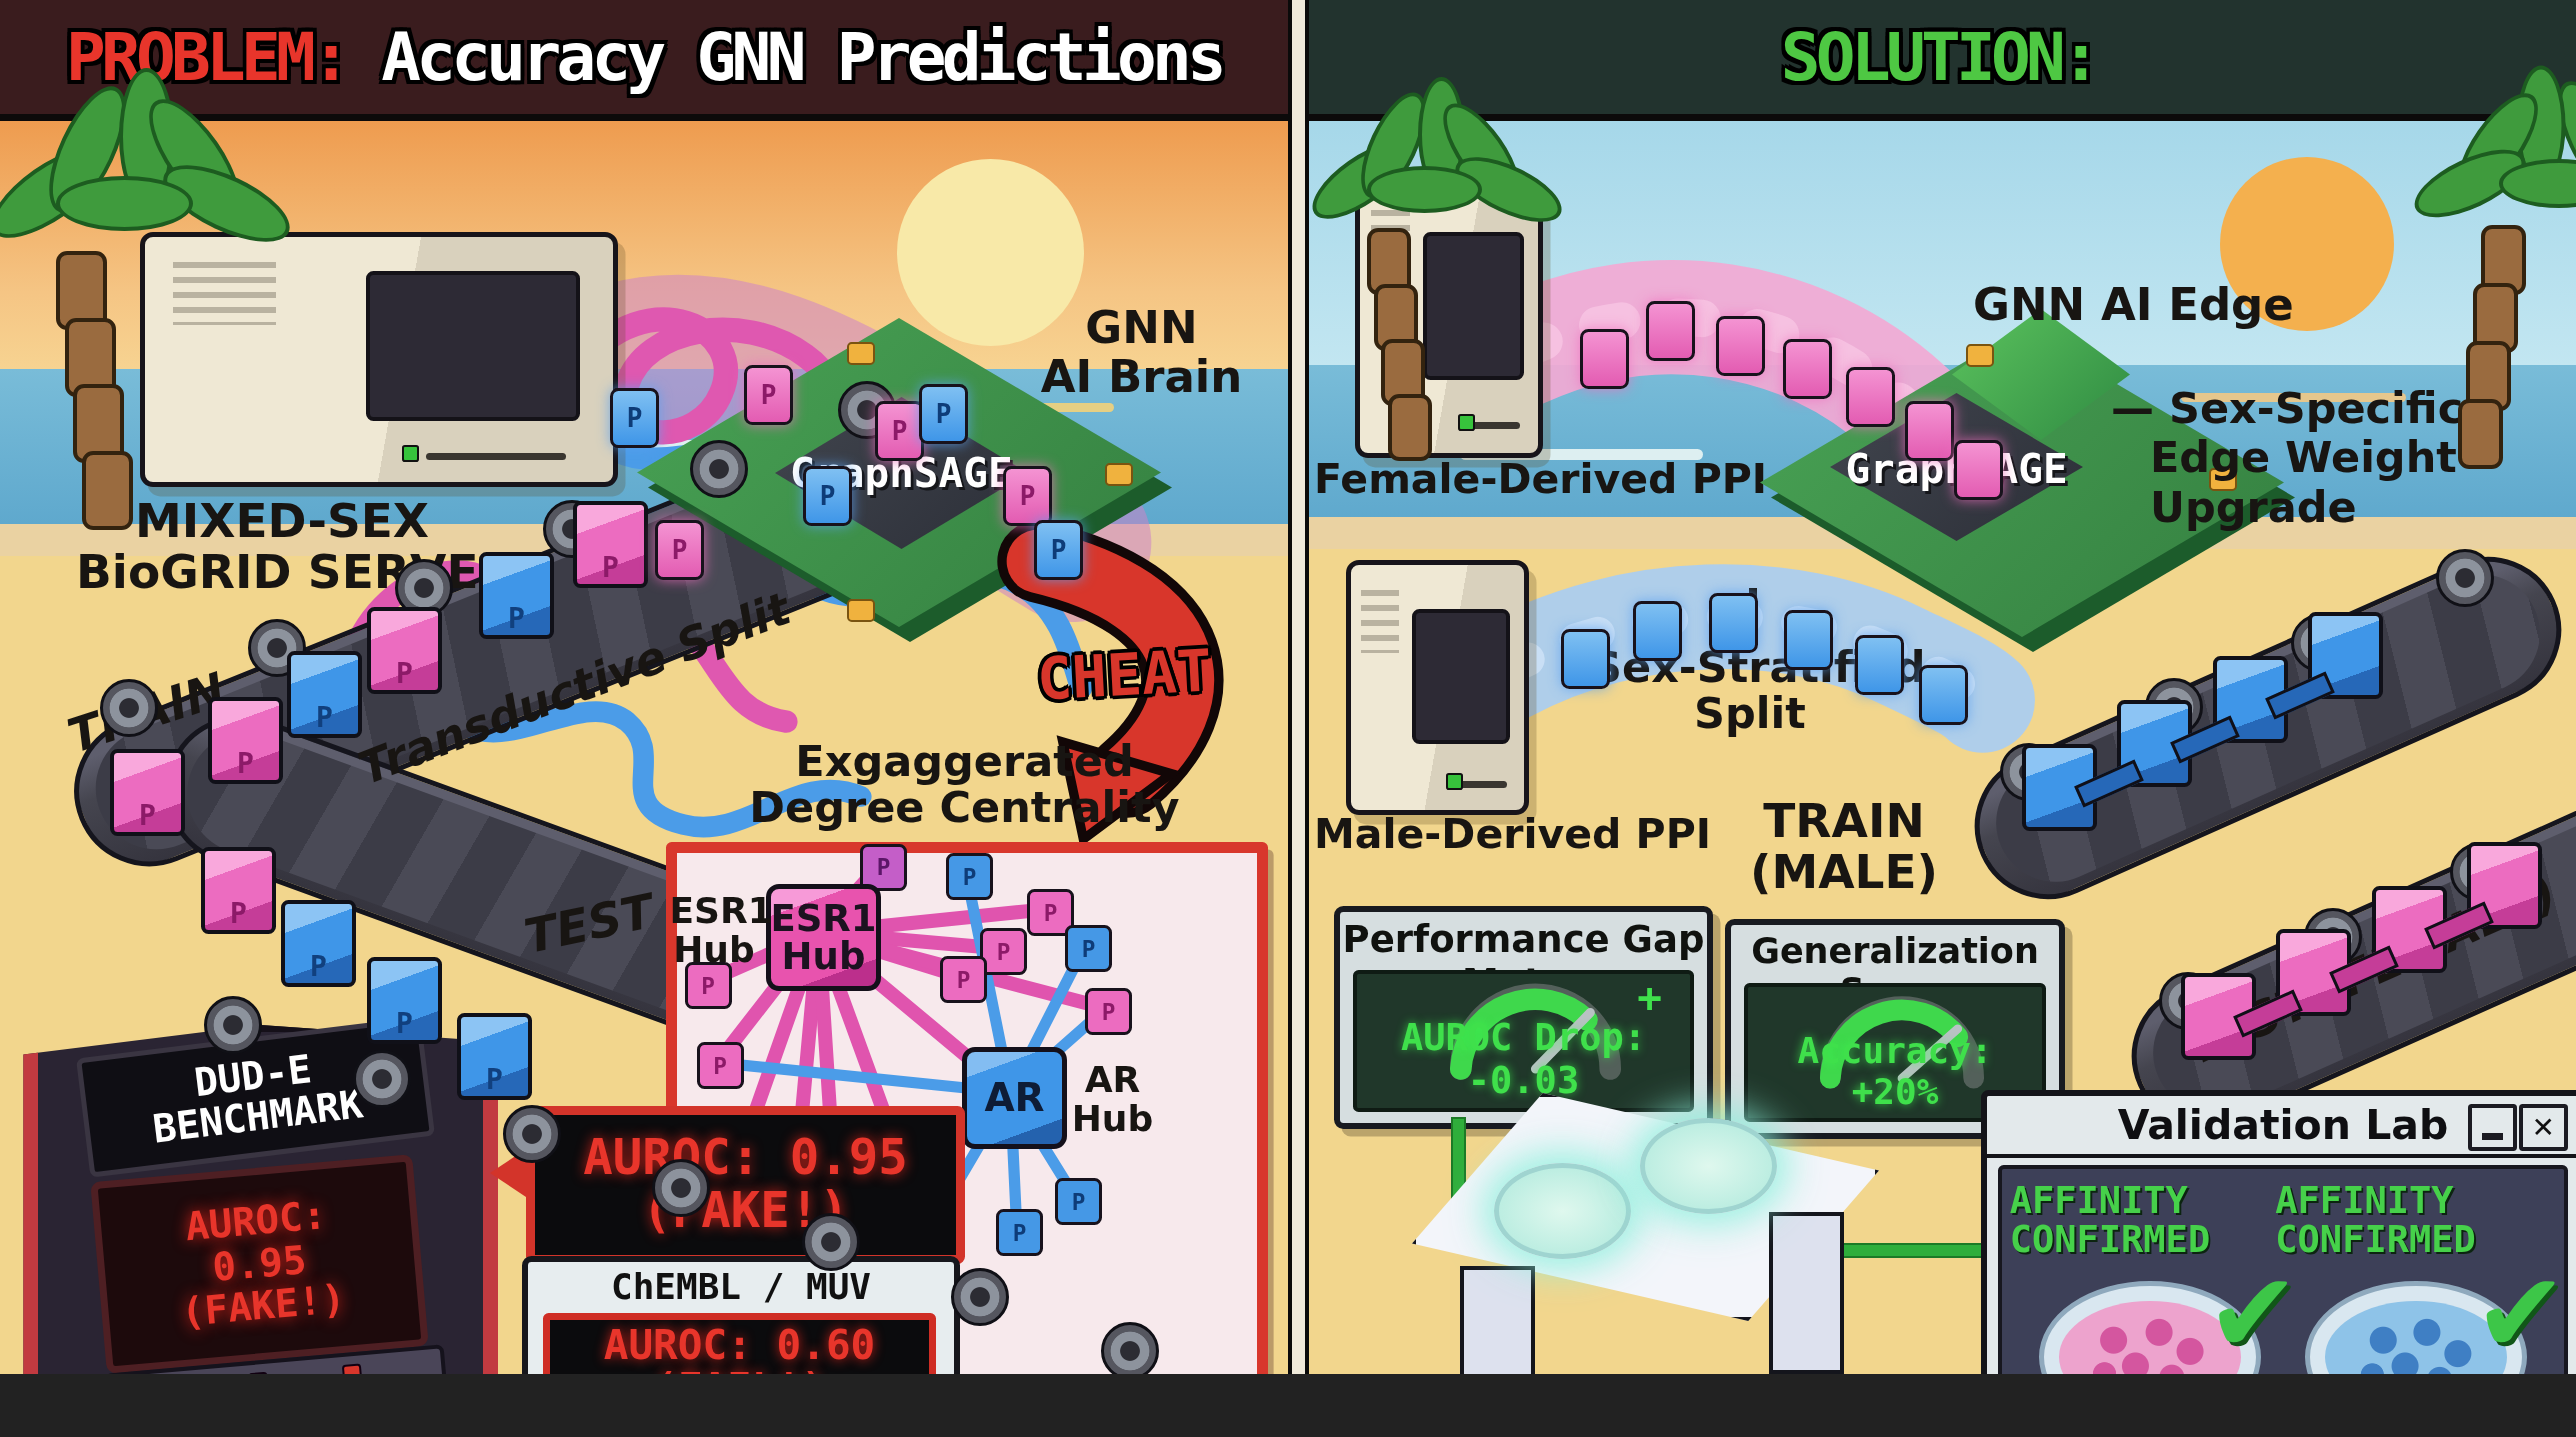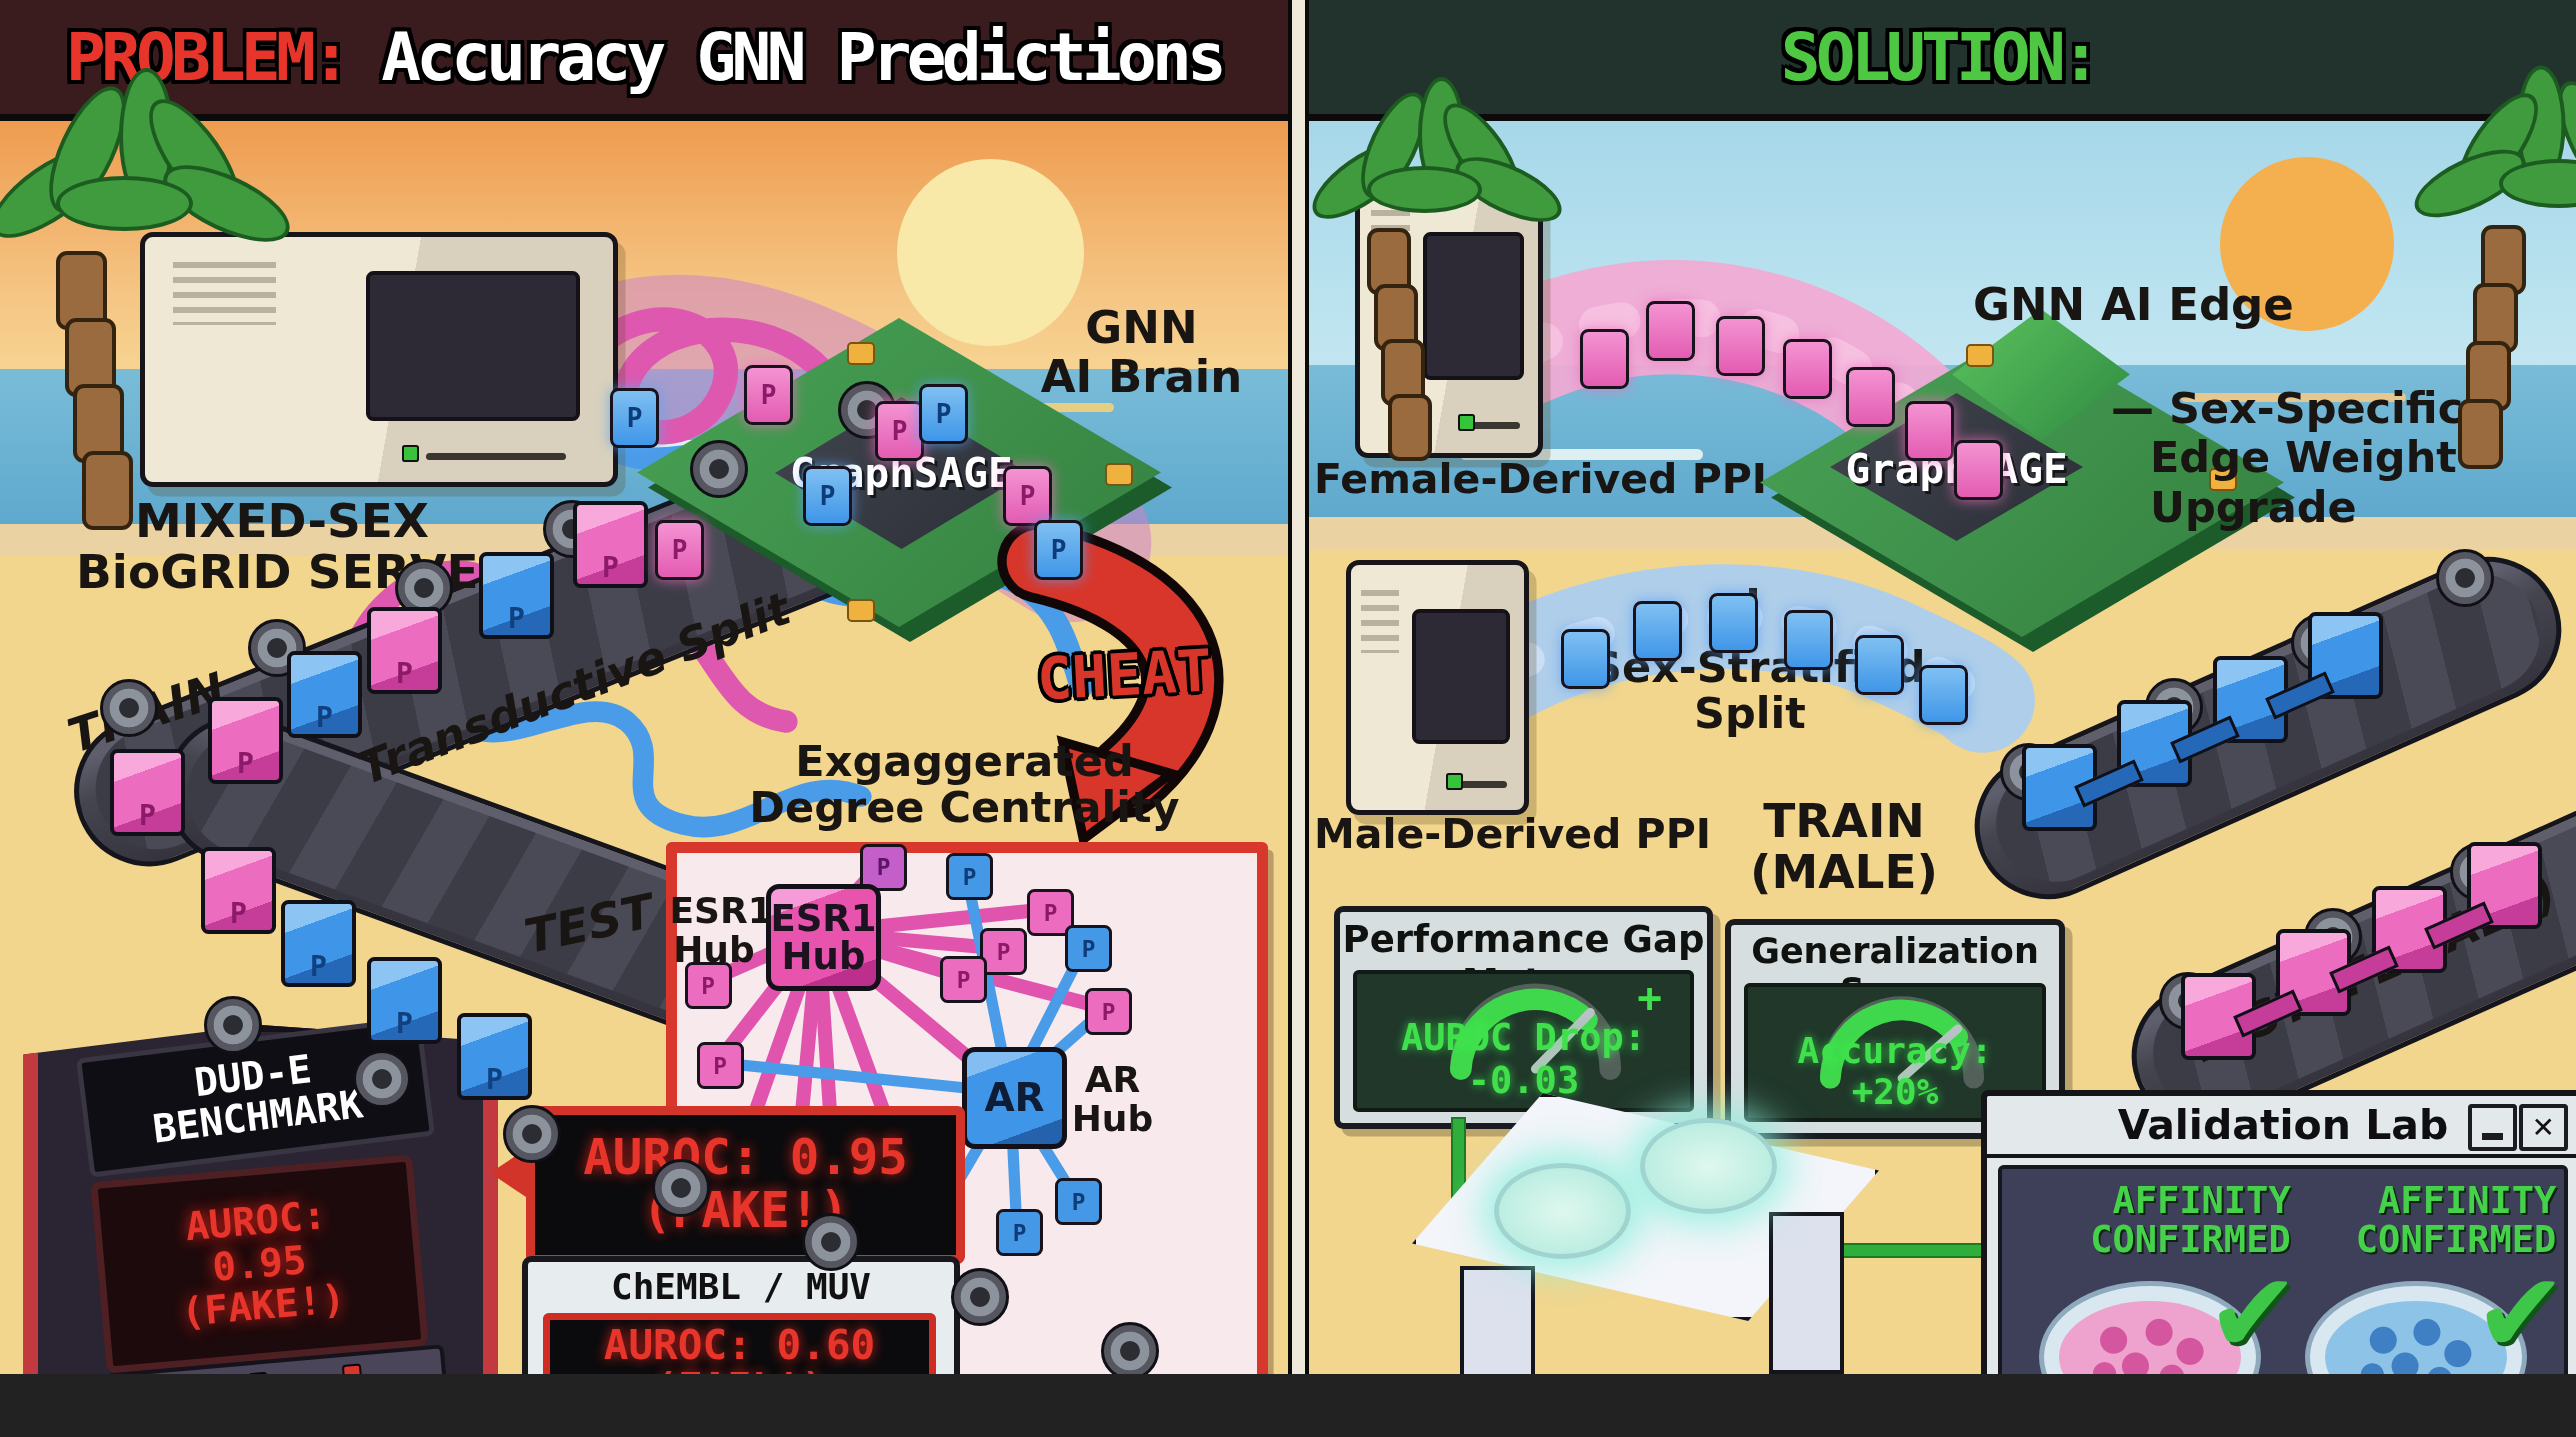--- a/index.html
+++ b/index.html
@@ -105,21 +105,21 @@
   .reading{position:absolute;bottom:5.6px;width:100%;text-align:center;font-family:"DejaVu Sans Mono",monospace;
            font-weight:bold;font-size:37px;color:#3fe04b;text-shadow:0 0 9.4px rgba(60,250,80,.7);}
   .plus{position:absolute;font-family:"DejaVu Sans Mono",monospace;font-weight:bold;font-size:41px;color:#3fe04b;}
   
   .valwin{left:1981px;top:1090px;width:592px;height:337px;background:#e3e9eb;border:6.6px solid #141419;border-radius:7.5px;box-shadow:9.4px 9.4px 0 rgba(70,60,30,.3);}
   .valtitle{position:absolute;top:0;left:0;width:100%;height:58px;border-bottom:4.7px solid #141419;
             display:flex;align-items:center;justify-content:center;font-weight:800;font-size:41px;color:#0f0f12;}
   .winbtn{position:absolute;top:8.4px;width:41px;height:39px;background:#e3e9eb;border:4.7px solid #1b1b22;border-radius:3.7px;
           display:flex;align-items:center;justify-content:center;font-weight:bold;font-size:28px;color:#111;}
   .valbody{position:absolute;left:11.2px;right:11.2px;top:69px;bottom:11.2px;background:#3d4058;border:4.7px solid #17171f;border-radius:5.6px;}
-  .affin{position:absolute;width:281px;text-align:right;font-family:"DejaVu Sans Mono",monospace;font-weight:bold;font-size:37px;
+  .affin{position:absolute;width:281px;text-align:left;font-family:"DejaVu Sans Mono",monospace;font-weight:bold;font-size:37px;
          line-height:1.05;color:#46d14a;text-shadow:1.9px 1.9px 0 #0c2410;}
   .petri{position:absolute;width:212px;height:142px;border-radius:50%;background:#d9e7f0;border:5.6px solid #8fa9bd;}
   .petri .inner{position:absolute;inset:15px;border-radius:50%;}
   .petri.pinkdish .inner{background:radial-gradient(circle at 30% 35%,#d4569f 0 13px,transparent 14px),radial-gradient(circle at 55% 28%,#d4569f 0 13px,transparent 14px),radial-gradient(circle at 72% 45%,#d4569f 0 13px,transparent 14px),radial-gradient(circle at 42% 58%,#d4569f 0 13px,transparent 14px),radial-gradient(circle at 62% 68%,#d4569f 0 12px,transparent 13px),radial-gradient(circle at 25% 65%,#d4569f 0 11.2px,transparent 12px),#eda3cd;}
   .petri.bluedish .inner{background:radial-gradient(circle at 32% 35%,#3f7fc4 0 13px,transparent 14px),radial-gradient(circle at 56% 28%,#3f7fc4 0 13px,transparent 14px),radial-gradient(circle at 73% 47%,#3f7fc4 0 13px,transparent 14px),radial-gradient(circle at 44% 58%,#3f7fc4 0 13px,transparent 14px),radial-gradient(circle at 63% 70%,#3f7fc4 0 12px,transparent 13px),radial-gradient(circle at 26% 66%,#3f7fc4 0 11.2px,transparent 12px),#8ec3e8;}
   .check{position:absolute;font-size:112px;font-weight:bold;color:#3dc648;text-shadow:3.7px 3.7px 0 #115618;}
   
   .wire{position:absolute;background:#2fae3b;border:2.8px solid #1c7a26;}
   .tabletop{left:1412px;top:1093px;width:459px;height:220px;background:#f3f5fa;border:4.7px solid #14151c;
             clip-path:polygon(28% 0,100% 34%,72% 100%,0 66%);}

